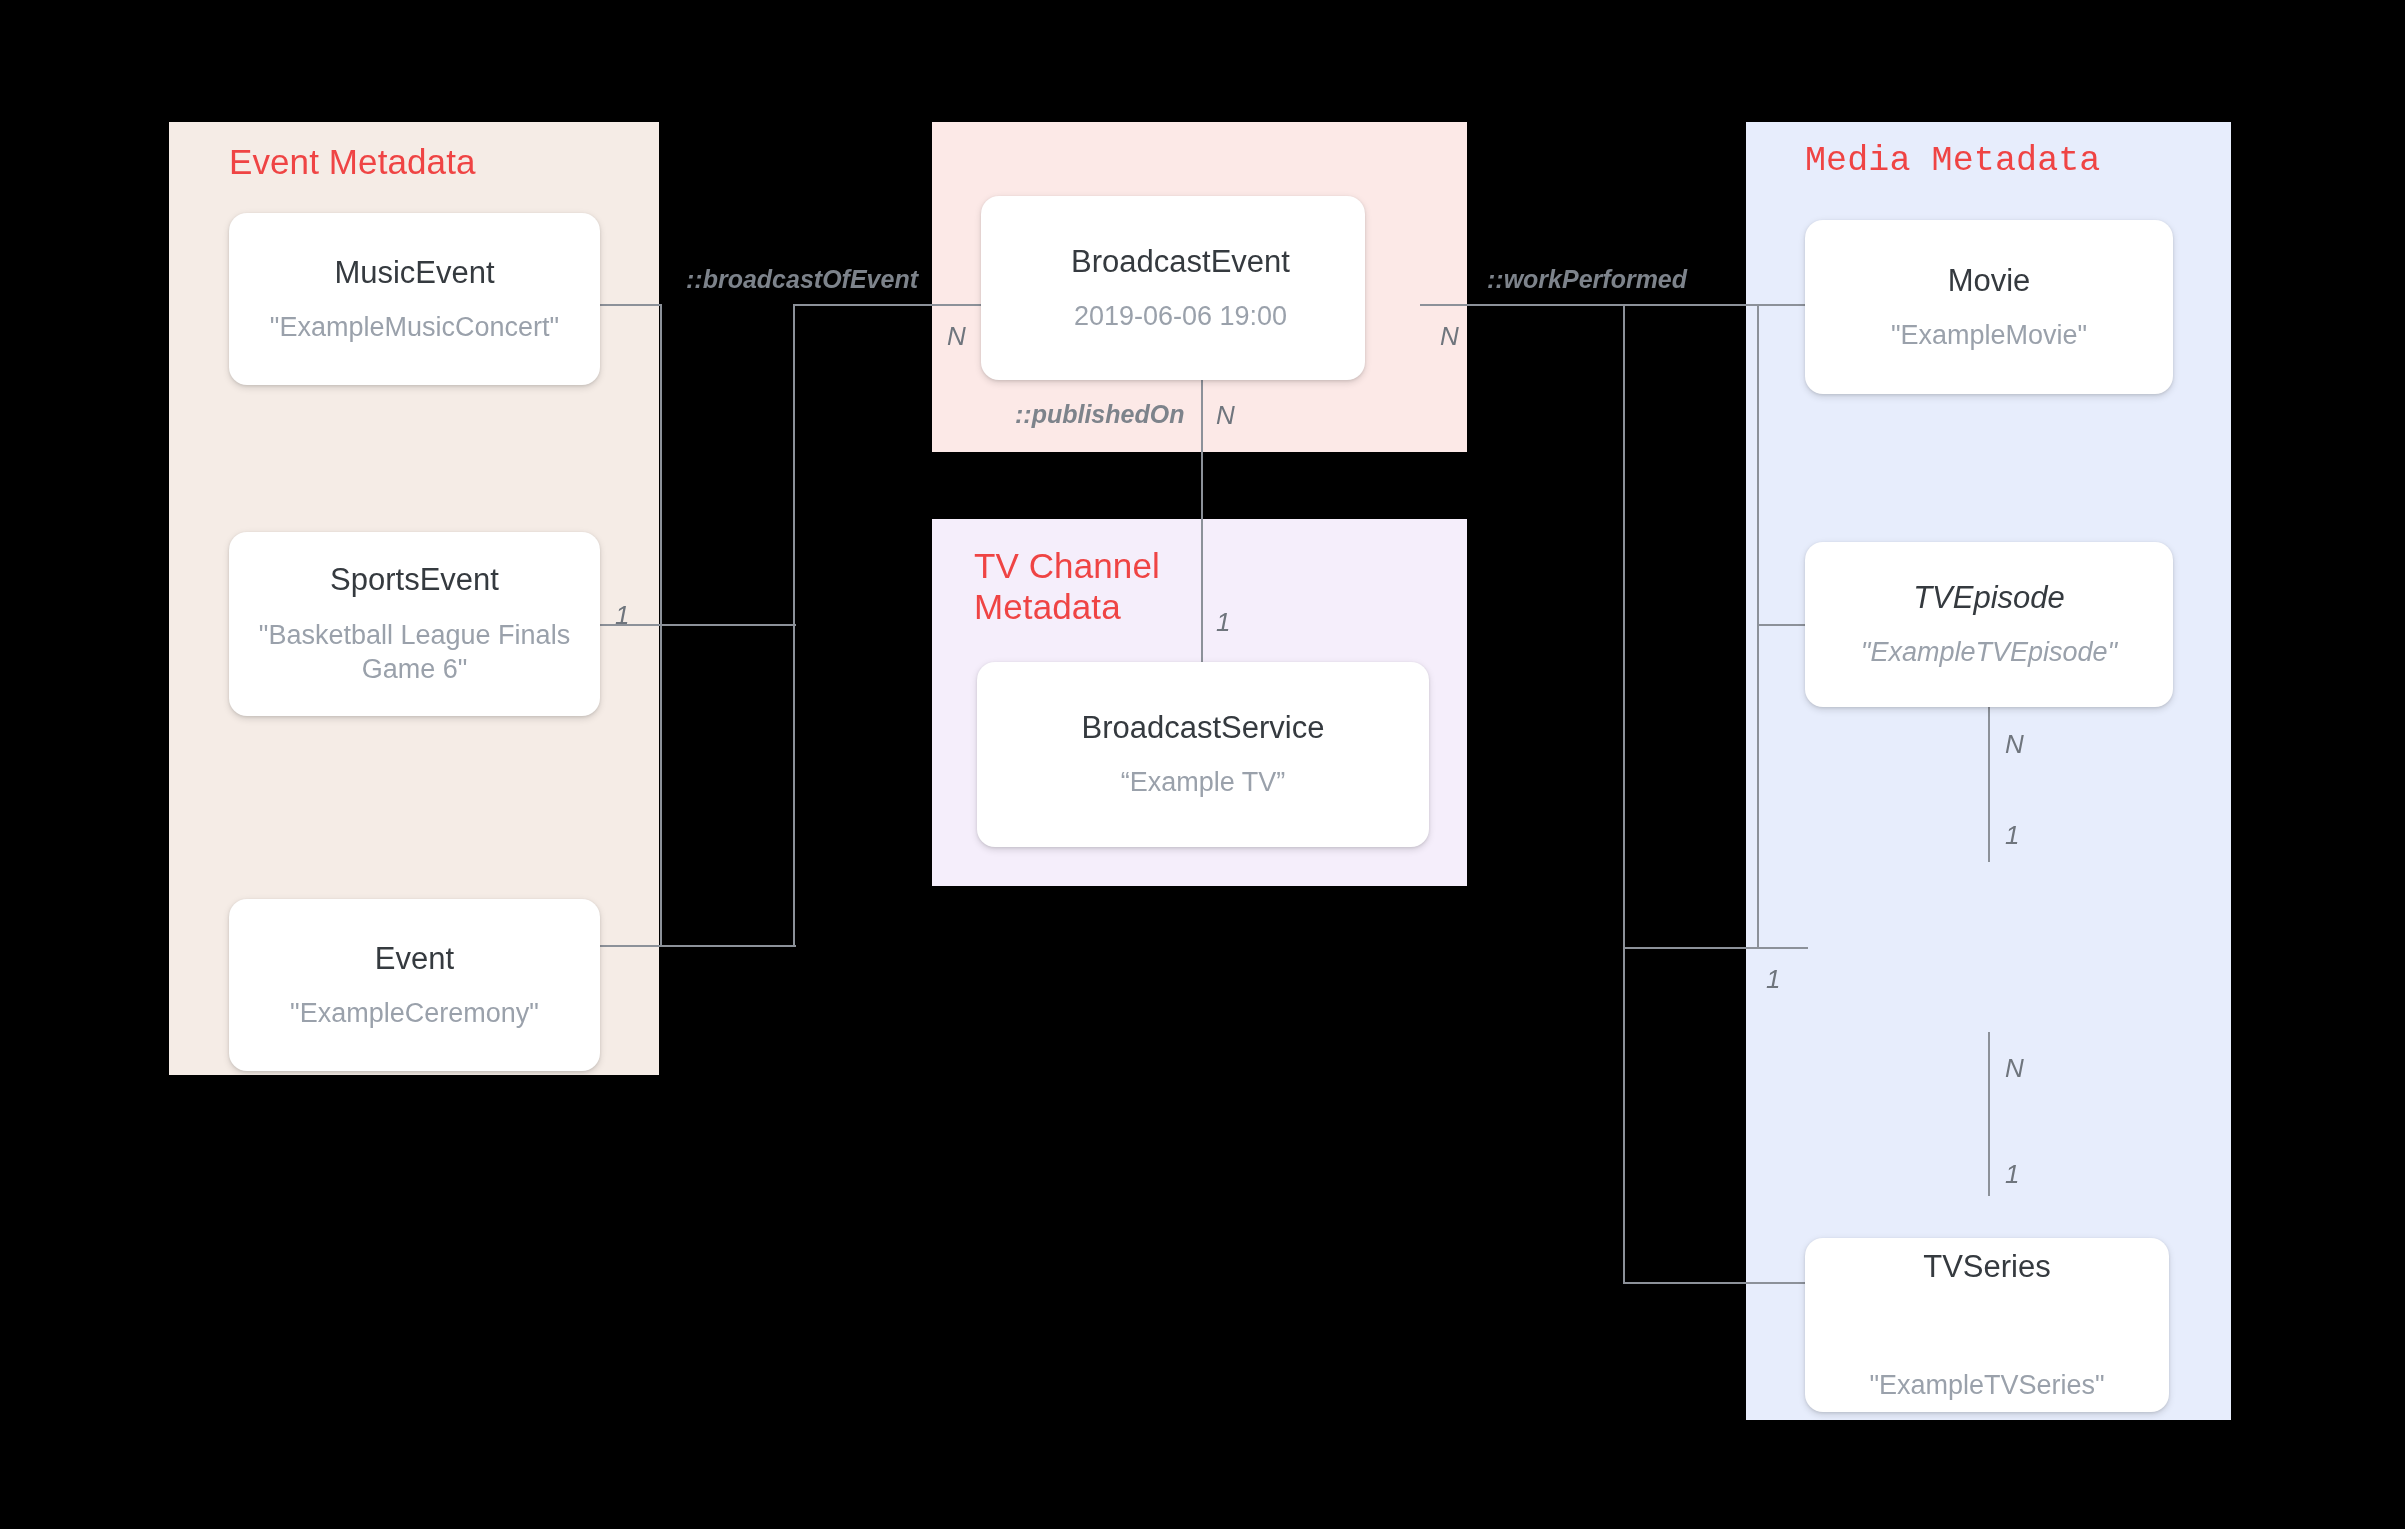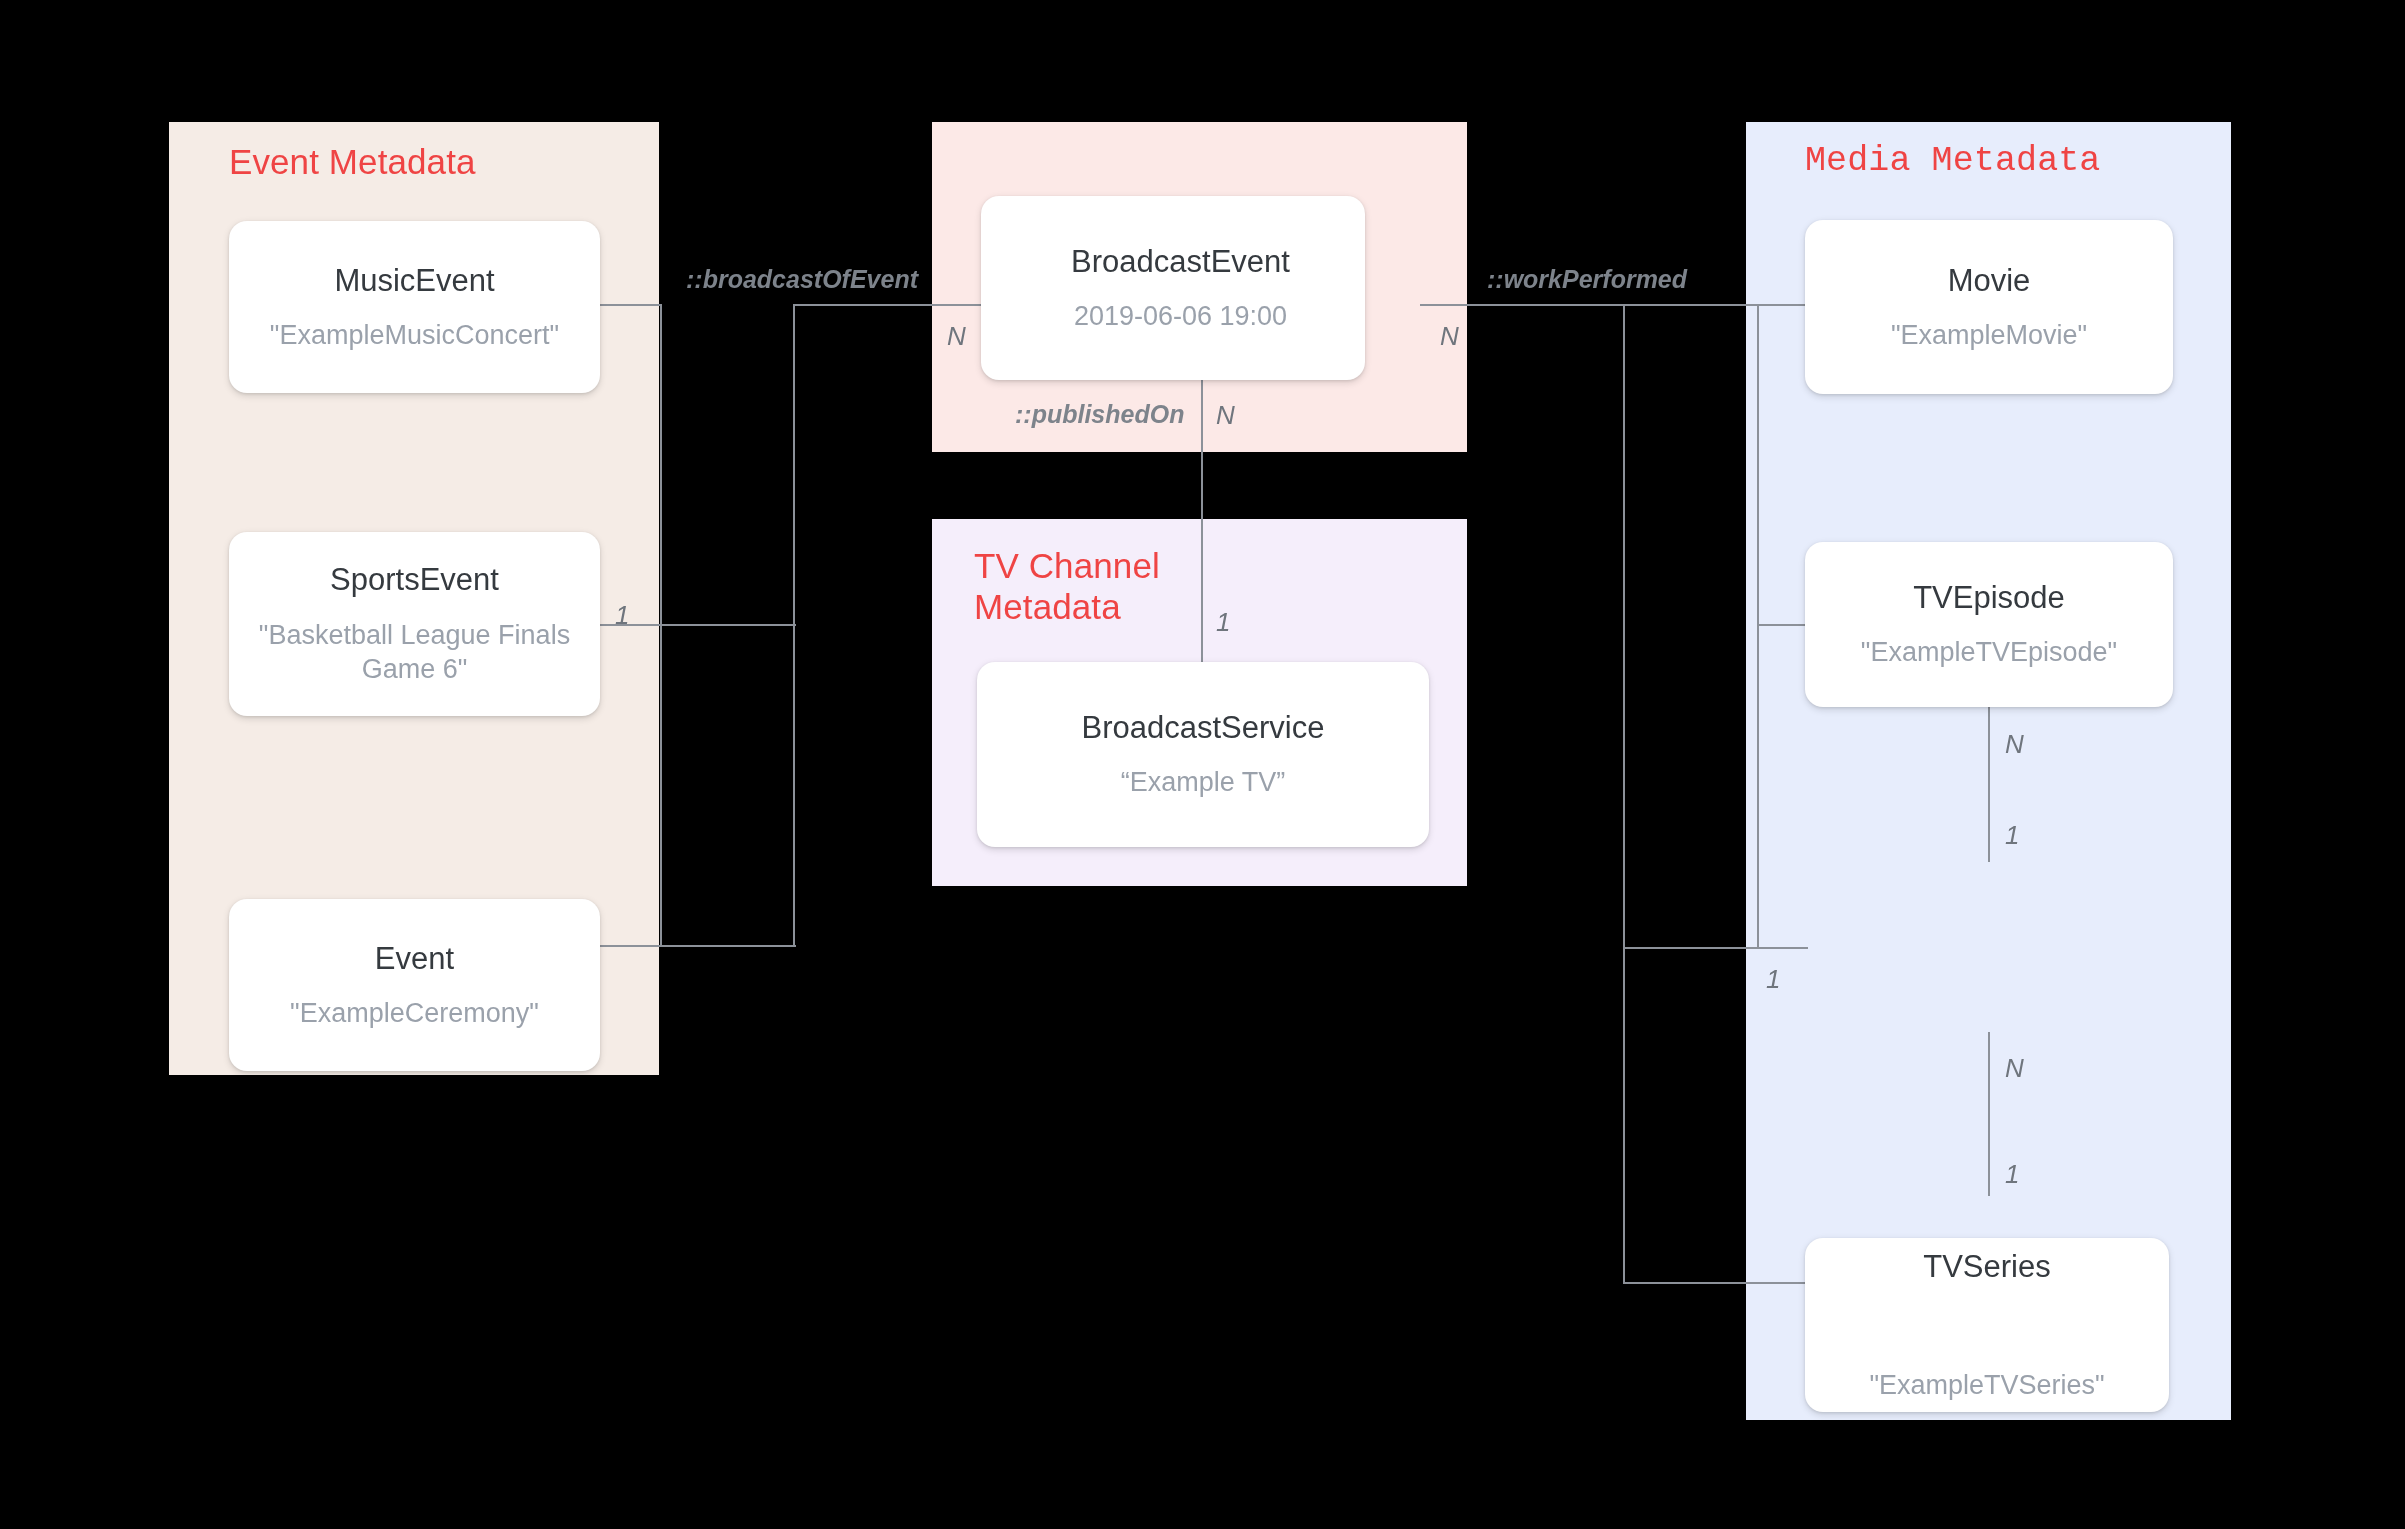--- a/index.html
+++ b/index.html
@@ -60,27 +60,27 @@
     line-height: 1.2;
   }
   .card-value {
     margin-top: 19px;
     font-size: 27px;
     color: #9aa1ab;
     text-align: center;
     line-height: 1.28;
   }
 
-  #card-musicevent  { left: 229px;  top: 213px;  width: 371px;  height: 172px; margin-top: 8px; }
+  #card-musicevent  { left: 229px;  top: 213px;  width: 371px;  height: 172px; }
   #card-sportsevent { left: 229px;  top: 532px;  width: 371px;  height: 184px; }
   #card-event       { left: 229px;  top: 859px;  width: 371px;  height: 172px; margin-top: 40px; }
   #card-broadcastevent { left: 981px; top: 196px; width: 384px; height: 184px; padding-left: 32px; }
   #card-broadcastservice { left: 977px; top: 662px; width: 452px; height: 185px; }
   #card-movie       { left: 1805px; top: 220px;  width: 368px;  height: 174px; }
-  #card-tvepisode   { left: 1805px; top: 542px;  width: 368px;  height: 165px; }
+  #card-tvepisode   { left: 1805px; top: 542px;  width: 368px;  height: 165px; font-style: italic; }
   #card-tvseason    { left: 1805px; top: 860px;  width: 368px;  height: 172px; }
   #card-tvseries    { left: 1805px; top: 1238px; width: 364px;  height: 174px; justify-content: space-between; }
 
   
   .line {
     position: absolute;
     background: #8c9199;
     z-index: 2;
   }
   .hline { height: 1.9px; }

